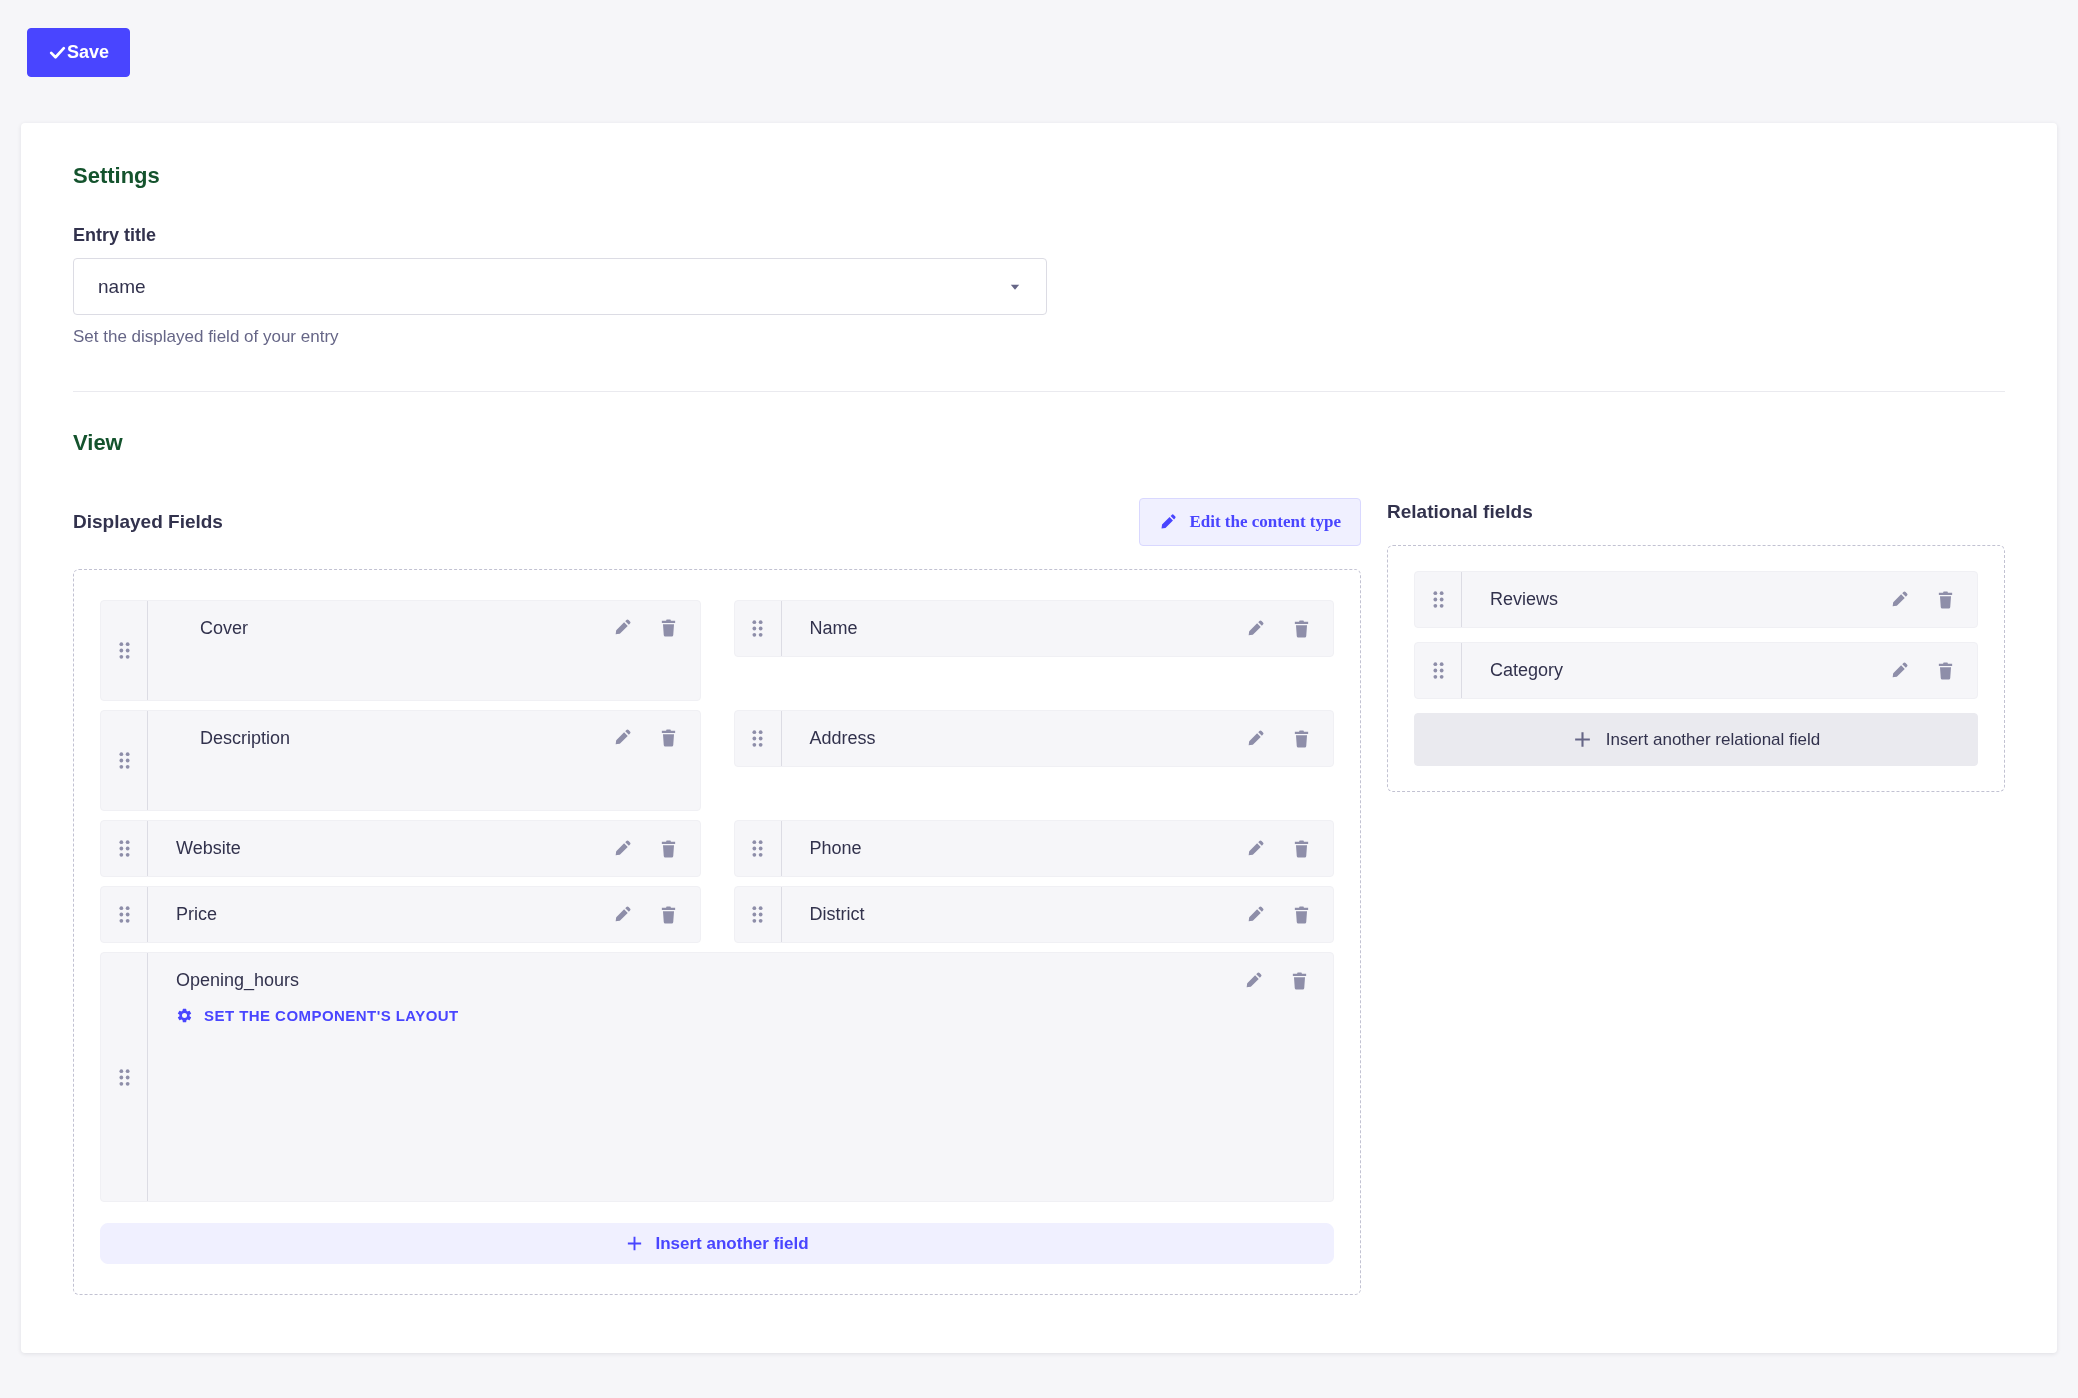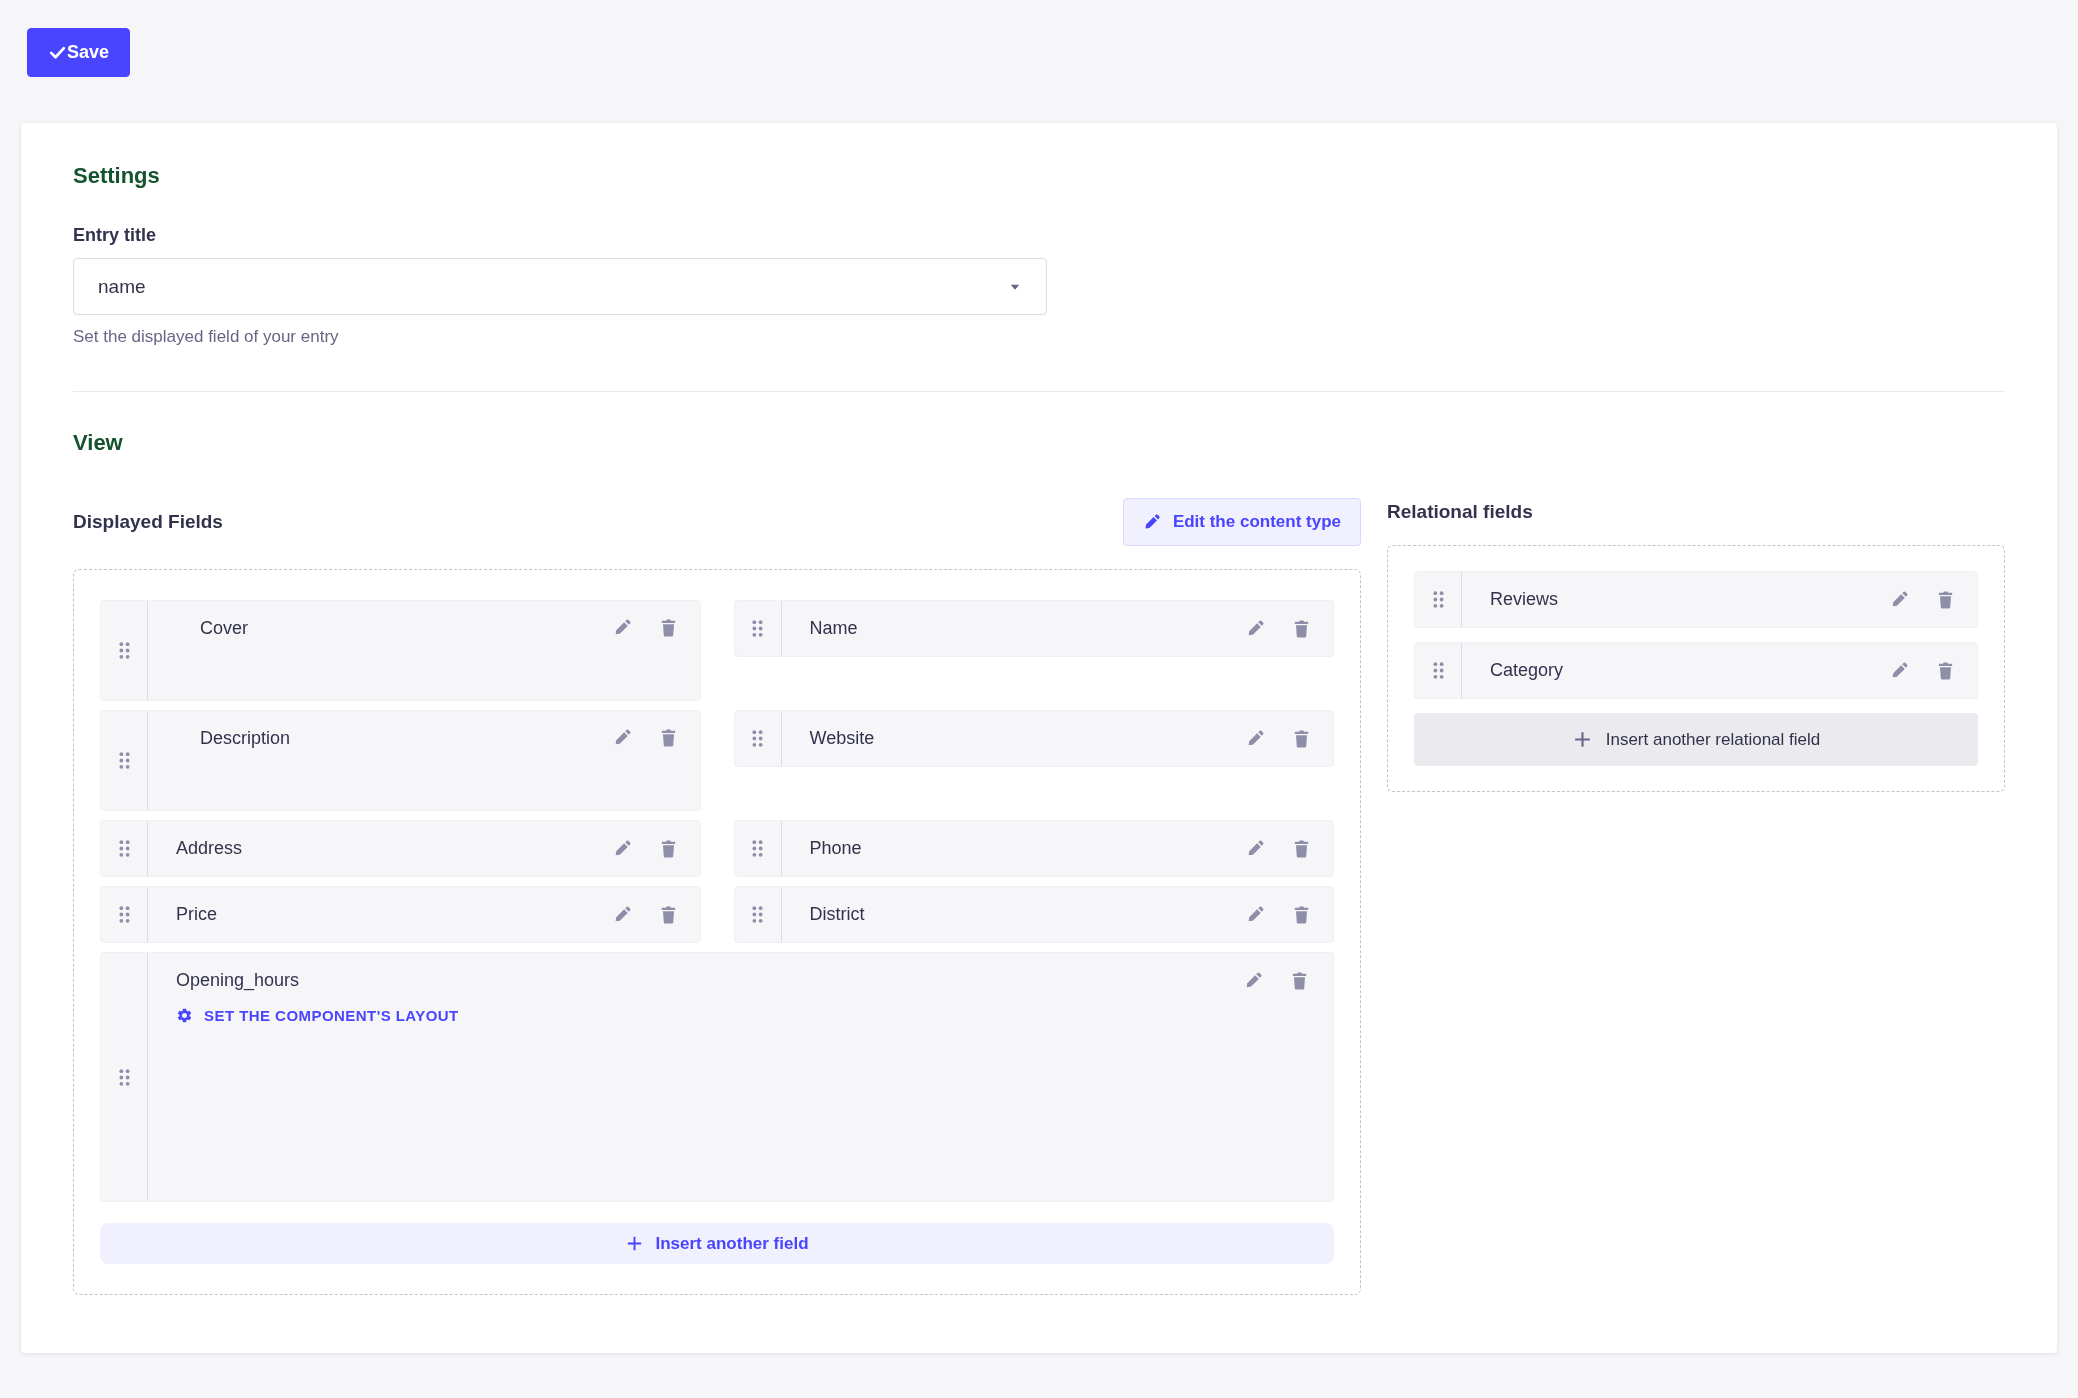--- a/index.html
+++ b/index.html
@@ -43,21 +43,21 @@
   .columns { display:flex; gap:26px; align-items:flex-start; }
   .col-left { width:1288px; flex:none; }
   .col-right { flex:1; }
 
   .df-header { display:flex; justify-content:space-between; align-items:center; margin-bottom:22px; min-height:50px; }
   .df-title { font-size:19px; font-weight:700; }
   .edit-ct-btn {
     display:flex; align-items:center; gap:12px;
     background:#f0f0ff; border:1px solid #d9d8ff; border-radius:4px;
     color:#4945ff; font-size:17px; font-weight:700; padding:13px 19px; cursor:pointer;
-    font-family:Liberation Sans, sans-serif;
+    font-family:Liberation Serif, serif;
   }
 
   .dashed { border:1px dashed #c2c2d2; border-radius:6px; }
   .fields-wrap { padding:30px 26px; display:grid; grid-template-columns:1fr 1fr; column-gap:33px; row-gap:9px; align-items:start; }
 
   .field-card {
     background:#f6f6f9; border:1px solid #f0f0f4; border-radius:4px;
     display:flex; overflow:hidden; cursor:grab;
   }
   .field-card.short { height:57px; }
@@ -271,55 +271,55 @@
                     <circle cx="4" cy="4" r="1.8"></circle>
                     <circle cx="10" cy="4" r="1.8"></circle>
                     <circle cx="4" cy="10" r="1.8"></circle>
                     <circle cx="10" cy="10" r="1.8"></circle>
                     <circle cx="4" cy="16" r="1.8"></circle>
                     <circle cx="10" cy="16" r="1.8"></circle>
                   </svg>
               </span>
             </div>
             <div class="card-content">
+              <span class="card-label">Address</span>
+              <span class="icon-gap">
+                <button class="icon-btn">
+                    <span>
+                      <svg width="19" height="19" viewBox="0 0 20 20" fill="#8e8ea9">
+                        <path d="M14.1 2.1a1.6 1.6 0 0 1 2.3 0l1.5 1.5a1.6 1.6 0 0 1 0 2.3l-1.2 1.2-3.8-3.8 1.2-1.2zM11.7 4.5l3.8 3.8-8.3 8.3-4.4.6.6-4.4 8.3-8.3z"></path>
+                      </svg>
+                    </span>
+                  </button>
+                <button class="icon-btn">
+                    <span>
+                      <svg width="19" height="19" viewBox="0 0 20 20" fill="#8e8ea9">
+                        <path d="M8 1.5h4l.6 1.5H17v2.2H3V3h4.4L8 1.5zM4.2 6.6h11.6l-.8 11.2a1.7 1.7 0 0 1-1.7 1.6H6.7A1.7 1.7 0 0 1 5 17.8L4.2 6.6z"></path>
+                      </svg>
+                    </span>
+                  </button>
+              </span>
+            </div>
+          </div>
+
+          <div class="field-card short">
+            <div class="drag-col">
+              <span>
+                <svg width="15" height="21" viewBox="0 0 14 20" fill="#8e8ea9">
+                    <circle cx="4" cy="4" r="1.8"></circle>
+                    <circle cx="10" cy="4" r="1.8"></circle>
+                    <circle cx="4" cy="10" r="1.8"></circle>
+                    <circle cx="10" cy="10" r="1.8"></circle>
+                    <circle cx="4" cy="16" r="1.8"></circle>
+                    <circle cx="10" cy="16" r="1.8"></circle>
+                  </svg>
+              </span>
+            </div>
+            <div class="card-content">
               <span class="card-label">Website</span>
-              <span class="icon-gap">
-                <button class="icon-btn">
-                    <span>
-                      <svg width="19" height="19" viewBox="0 0 20 20" fill="#8e8ea9">
-                        <path d="M14.1 2.1a1.6 1.6 0 0 1 2.3 0l1.5 1.5a1.6 1.6 0 0 1 0 2.3l-1.2 1.2-3.8-3.8 1.2-1.2zM11.7 4.5l3.8 3.8-8.3 8.3-4.4.6.6-4.4 8.3-8.3z"></path>
-                      </svg>
-                    </span>
-                  </button>
-                <button class="icon-btn">
-                    <span>
-                      <svg width="19" height="19" viewBox="0 0 20 20" fill="#8e8ea9">
-                        <path d="M8 1.5h4l.6 1.5H17v2.2H3V3h4.4L8 1.5zM4.2 6.6h11.6l-.8 11.2a1.7 1.7 0 0 1-1.7 1.6H6.7A1.7 1.7 0 0 1 5 17.8L4.2 6.6z"></path>
-                      </svg>
-                    </span>
-                  </button>
-              </span>
-            </div>
-          </div>
-
-          <div class="field-card short">
-            <div class="drag-col">
-              <span>
-                <svg width="15" height="21" viewBox="0 0 14 20" fill="#8e8ea9">
-                    <circle cx="4" cy="4" r="1.8"></circle>
-                    <circle cx="10" cy="4" r="1.8"></circle>
-                    <circle cx="4" cy="10" r="1.8"></circle>
-                    <circle cx="10" cy="10" r="1.8"></circle>
-                    <circle cx="4" cy="16" r="1.8"></circle>
-                    <circle cx="10" cy="16" r="1.8"></circle>
-                  </svg>
-              </span>
-            </div>
-            <div class="card-content">
-              <span class="card-label">Address</span>
               <span class="icon-gap">
                 <button class="icon-btn">
                     <span>
                       <svg width="19" height="19" viewBox="0 0 20 20" fill="#8e8ea9">
                         <path d="M14.1 2.1a1.6 1.6 0 0 1 2.3 0l1.5 1.5a1.6 1.6 0 0 1 0 2.3l-1.2 1.2-3.8-3.8 1.2-1.2zM11.7 4.5l3.8 3.8-8.3 8.3-4.4.6.6-4.4 8.3-8.3z"></path>
                       </svg>
                     </span>
                   </button>
                 <button class="icon-btn">
                     <span>

